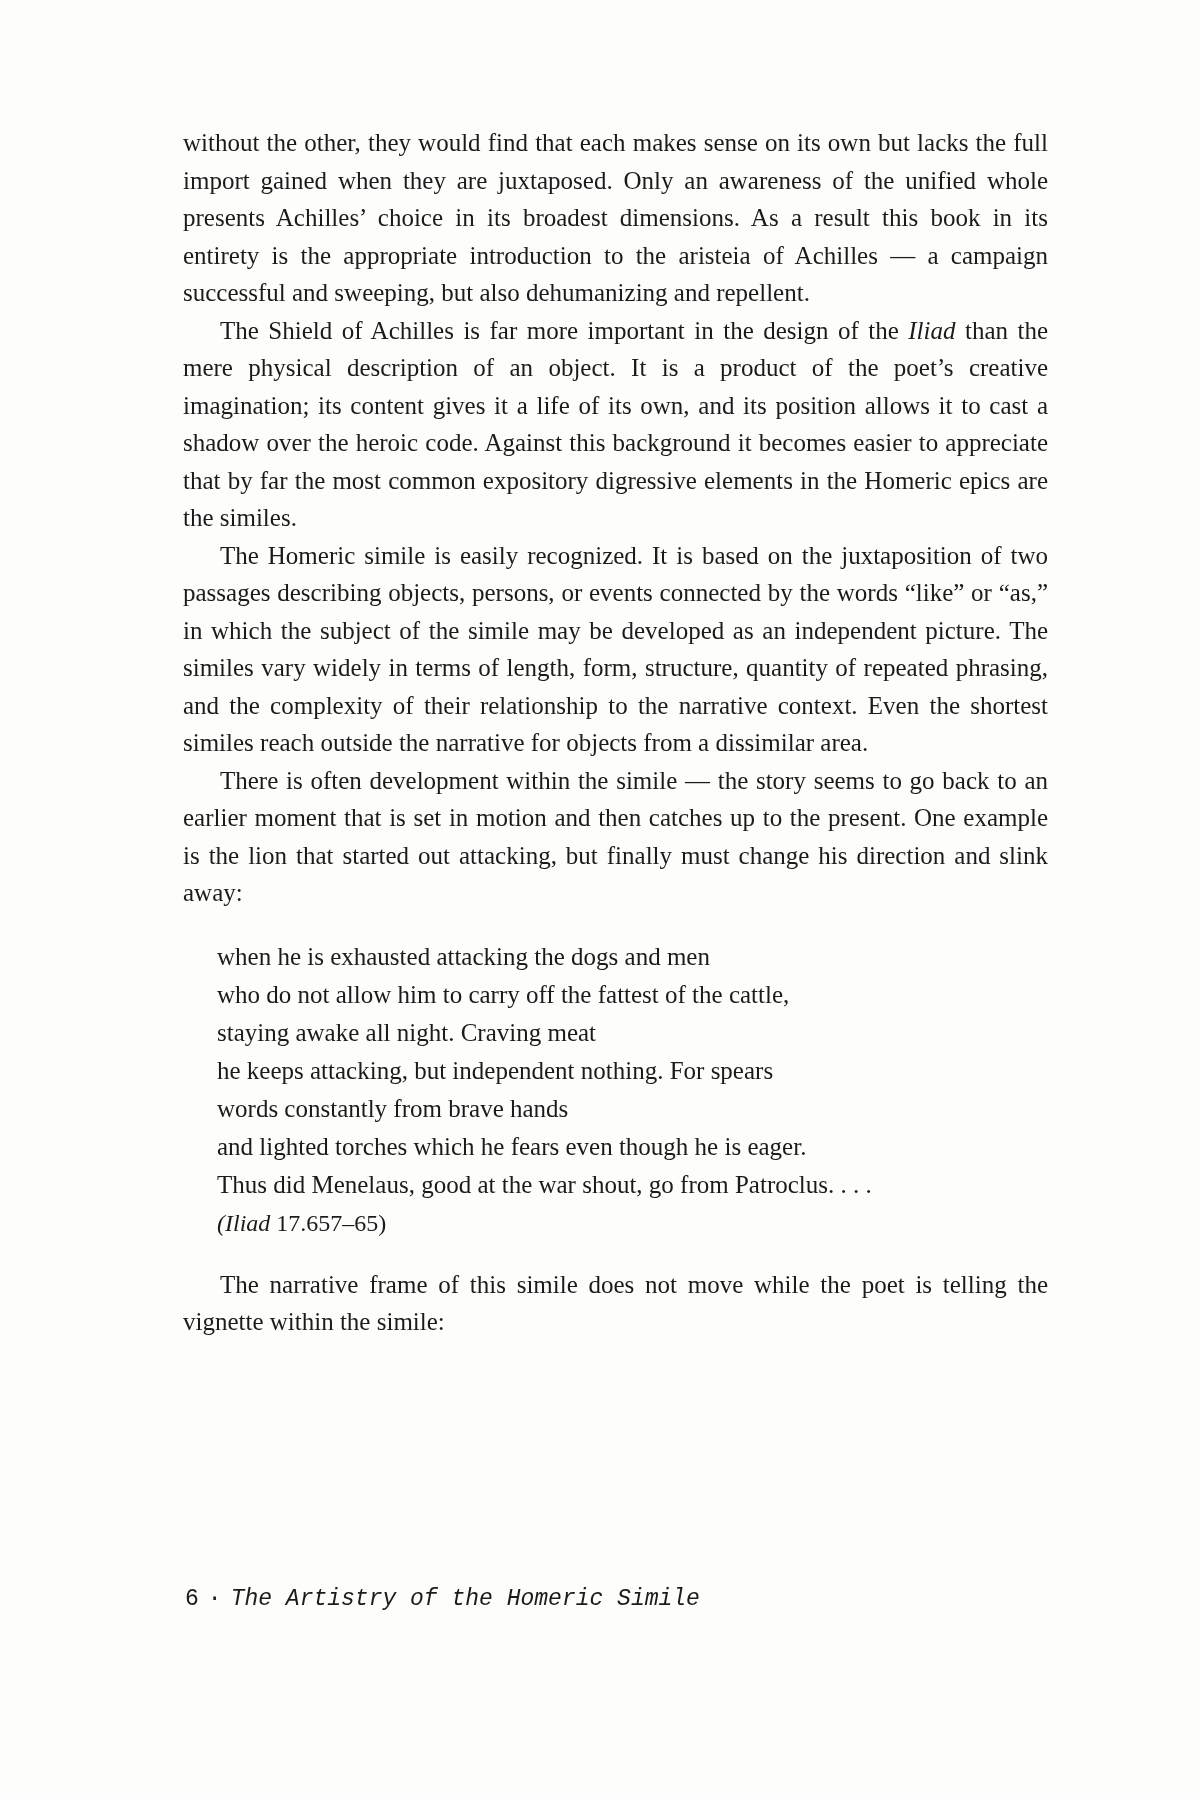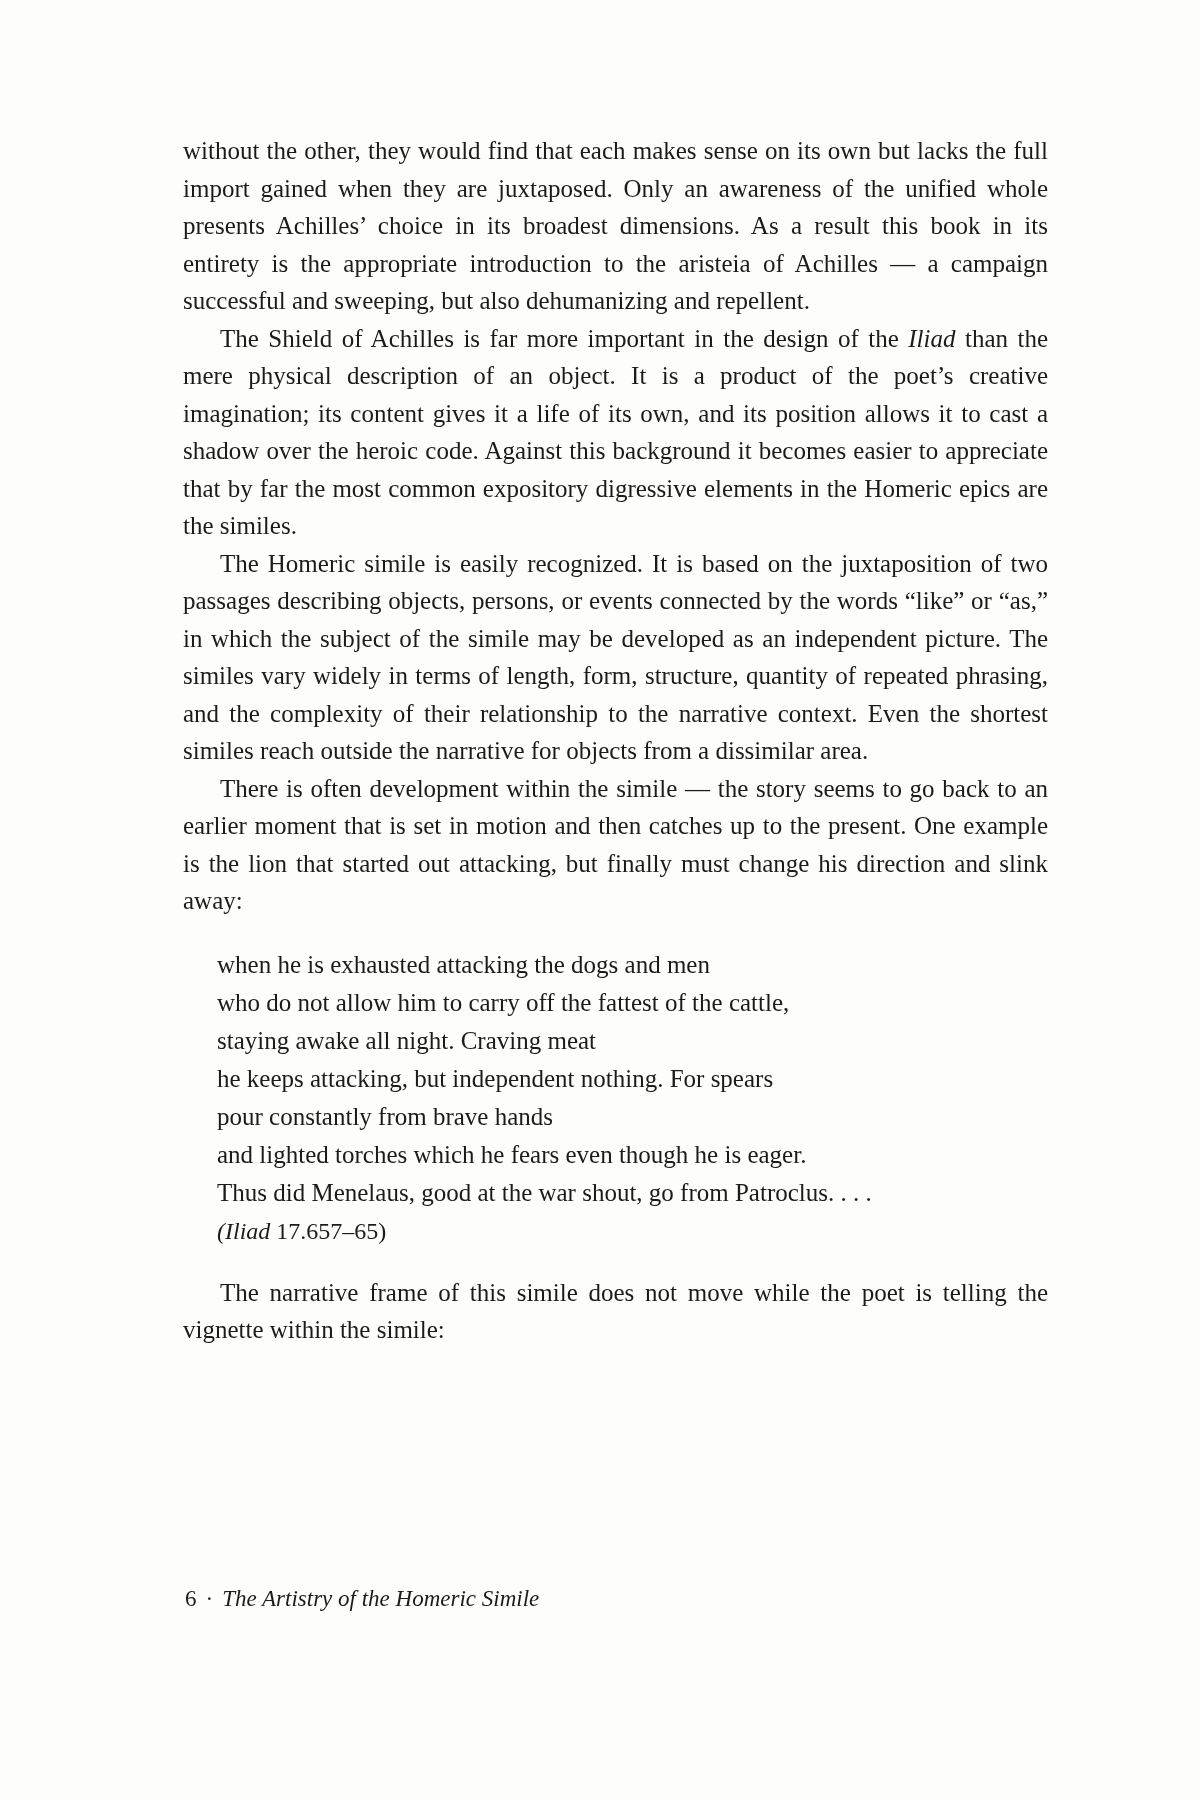--- a/index.html
+++ b/index.html
@@ -10,21 +10,21 @@
     width: 1200px;
     height: 1800px;
     background: #fdfdfc;
     font-family: "Liberation Serif", serif;
     color: #1b1b1b;
     overflow: hidden;
   }
   .text-block {
     position: absolute;
     left: 183px;
-    top: 132px;
+    top: 124px;
     width: 865px;
   }
   p.para {
     font-size: 25px;
     line-height: 37.5px;
     text-align: justify;
     hyphens: none;
   }
   p.para.indent { text-indent: 37px; }
   .it { font-style: italic; }
@@ -42,20 +42,21 @@
     text-align: left;
     padding-right: 38px;
   }
   .after-verse { margin-top: 24px; }
   .footer {
     position: absolute;
     left: 185px;
     top: 1585px;
     font-size: 23px;
     line-height: 28px;
+    font-family: Liberation Mono, monospace;
   }
   .footer .sep { padding: 0 9px; }
   .footer .title { font-style: italic; }
 </style>
 </head>
 <body>
 
 <div class="page">
   <div class="text-block">
 
@@ -65,21 +66,21 @@
         <p class="para indent"><span>The Homeric simile is easily recognized. It is based on the juxtaposition of two passages describing objects, persons, or events connected by the words “like” or “as,” in which the subject of the simile may be developed as an independent picture. The similes vary widely in terms of length, form, structure, quantity of repeated phrasing, and the complexity of their relationship to the narrative context. Even the shortest similes reach outside the narrative for objects from a dissimilar area.</span></p>
         <p class="para indent"><span>There is often development within the simile — the story seems to go back to an earlier moment that is set in motion and then catches up to the present. One example is the lion that started out attacking, but finally must change his direction and slink away:</span></p>
       </div>
 
     <div class="verse">
       <div>
           <div class="verse-line">when he is exhausted attacking the dogs and men</div>
           <div class="verse-line">who do not allow him to carry off the fattest of the cattle,</div>
           <div class="verse-line">staying awake all night. Craving meat</div>
           <div class="verse-line">he keeps attacking, but independent nothing. For spears</div>
-          <div class="verse-line">pour constantly from brave hands</div>
+          <div class="verse-line">words constantly from brave hands</div>
           <div class="verse-line">and lighted torches which he fears even though he is eager.</div>
           <div class="verse-line">Thus did Menelaus, good at the war shout, go from Patroclus. . . .</div>
         </div>
       <div class="citation"><span class="it">(</span><span class="it">Iliad</span><span> 17.657–65)</span></div>
     </div>
 
     <div class="after-verse">
         <p class="para indent"><span>The narrative frame of this simile does not move while the poet is telling the vignette within the simile:</span></p>
       </div>
 

